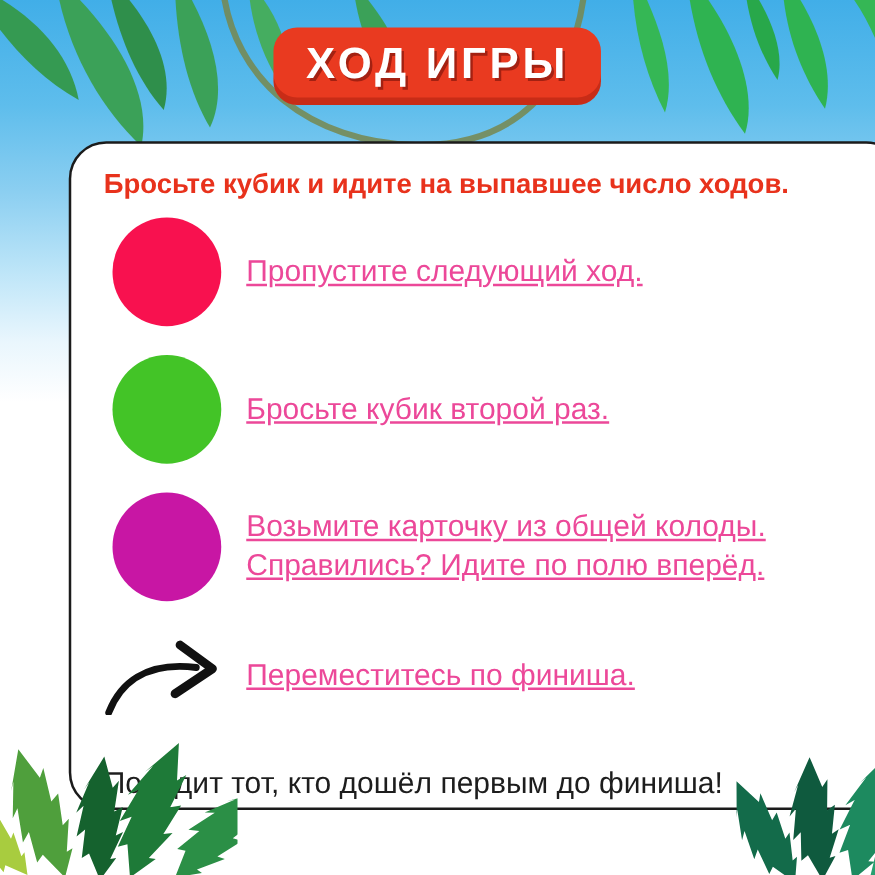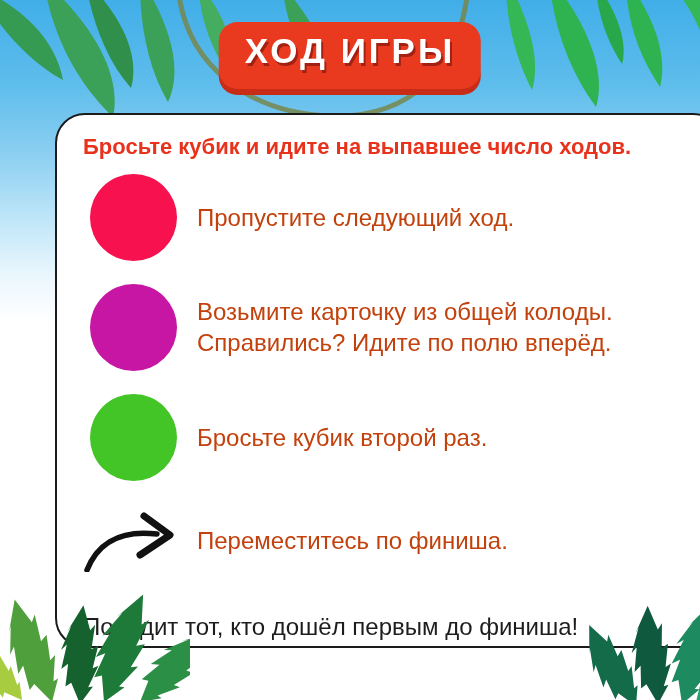--- a/index.html
+++ b/index.html
@@ -13,21 +13,21 @@
   }
   .deco { position:absolute; pointer-events:none; }
   .deco.top { top:0; left:0; }
   .deco.bl { bottom:0; left:0; }
   .deco.br { bottom:0; right:0; }
 
   .banner {
     position:absolute; top:22px; left:50%; transform:translateX(-50%);
     background:#e93a20;
     border-radius:19px;
-    padding:9px 26px 24px;
+    padding:9px 26px 13px;
     box-shadow:inset 0 -6px 0 rgba(140,20,8,.35);
   }
   .banner-label {
     color:#ffffff; font-size:35px; font-weight:bold; letter-spacing:3px;
     text-shadow:2px 3px 0 #a32112;
     white-space:nowrap;
   }
 
   .card {
     position:absolute; left:55px; top:113px; width:668px; height:535px;
@@ -37,21 +37,21 @@
   .card-heading {
     color:#e8321c; font-weight:bold; font-size:22px; line-height:30px;
     white-space:nowrap;
   }
   .rule-row { display:flex; align-items:center; height:110px; }
   .rule-row.arrow-row { height:96px; }
   .marker-col { width:114px; flex:0 0 114px; display:flex; align-items:center; }
   .circle {
     width:87px; height:87px; border-radius:50%; margin-left:7px;
   }
-  .rule-text { font-size:24px; line-height:31px; color:#c2410c; }
+  .rule-text { font-size:24px; line-height:31px; color:#ec4899;text-decoration:underline; }
   .footer-text {
     margin-top:24px; font-size:24px; line-height:30px; color:#1d1d1d;
   }
   .arrow-svg { margin-left:0; }
 </style>
 </head>
 <body>
 
 <svg class="deco top" width="700" height="130" viewBox="0 0 700 130">
   <path d="M178,-12 C186,66 250,114 332,116 C408,118 460,72 468,-12" fill="none" stroke="#77874e" stroke-width="5" opacity="0.85"></path>
@@ -83,34 +83,34 @@
     <div class="marker-col">
       <div class="circle" style="background-color: rgb(248, 17, 79);"></div>
     </div>
     <div class="rule-text">
       <div>Пропустите следующий ход.</div>
     </div>
   </div>
 
   <div class="rule-row">
     <div class="marker-col">
+      <div class="circle" style="background-color: rgb(67, 196, 39);"></div>
+    </div>
+    <div class="rule-text">
+      <div>Бросьте кубик второй раз.</div>
+    </div>
+  </div>
+
+  <div class="rule-row">
+    <div class="marker-col">
       <div class="circle" style="background-color: rgb(200, 22, 164);"></div>
     </div>
     <div class="rule-text">
       <div>Возьмите карточку из общей колоды.</div>
       <div>Справились? Идите по полю вперёд.</div>
-    </div>
-  </div>
-
-  <div class="rule-row">
-    <div class="marker-col">
-      <div class="circle" style="background-color: rgb(67, 196, 39);"></div>
-    </div>
-    <div class="rule-text">
-      <div>Бросьте кубик второй раз.</div>
     </div>
   </div>
 
   <div class="rule-row arrow-row">
     <div class="marker-col">
       <svg class="arrow-svg" width="104" height="64" viewBox="0 0 104 64">
         <path d="M4,62 C13,39 33,21 74,26" fill="none" stroke="#111111" stroke-width="5.5" stroke-linecap="round"></path>
         <path d="M61,8 L87,27 L57,47" fill="none" stroke="#111111" stroke-width="7" stroke-linecap="round" stroke-linejoin="round"></path>
       </svg>
     </div>

